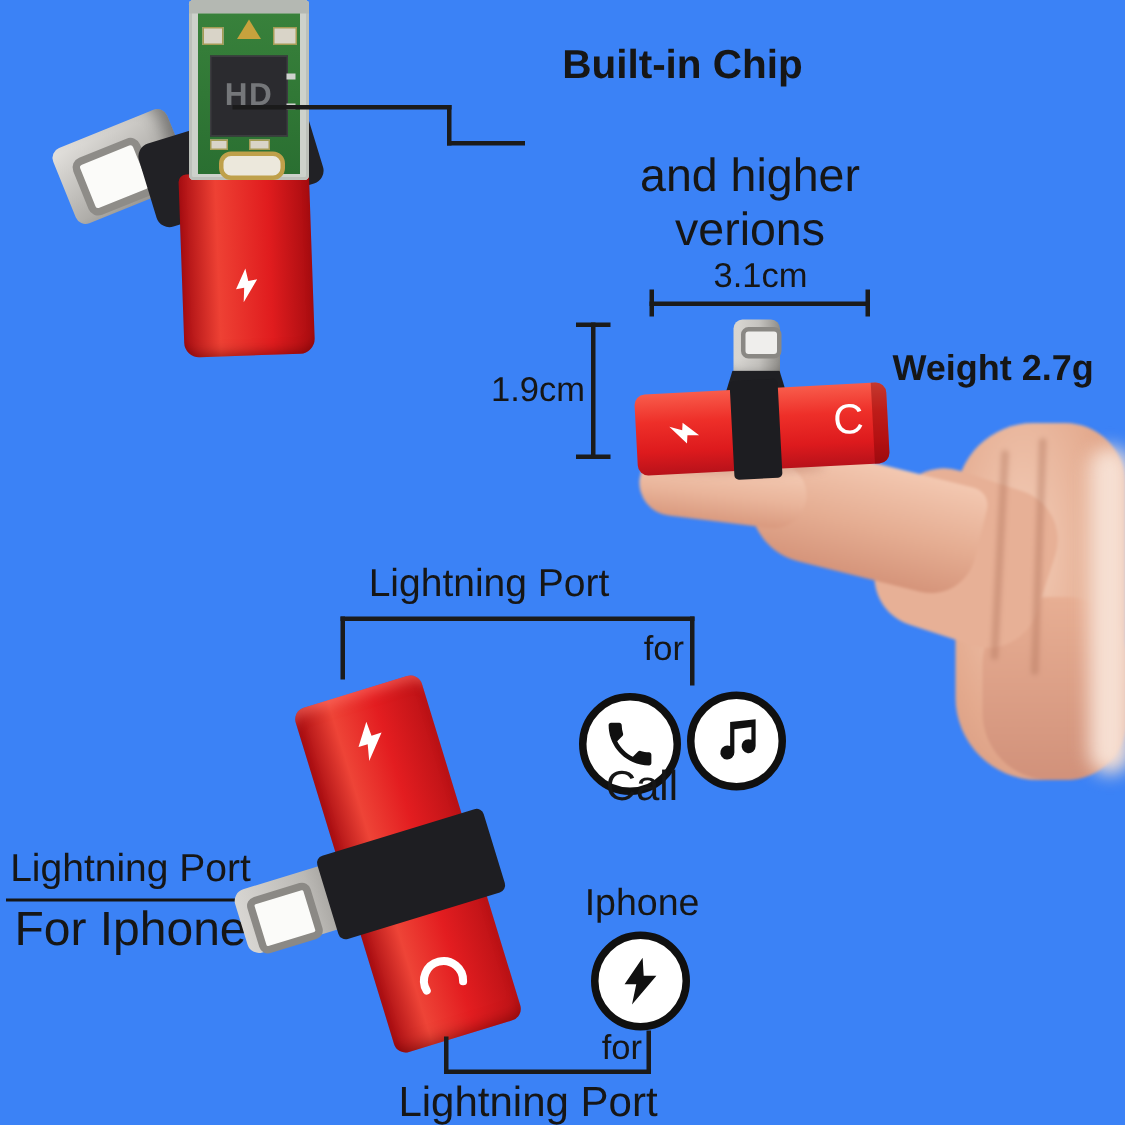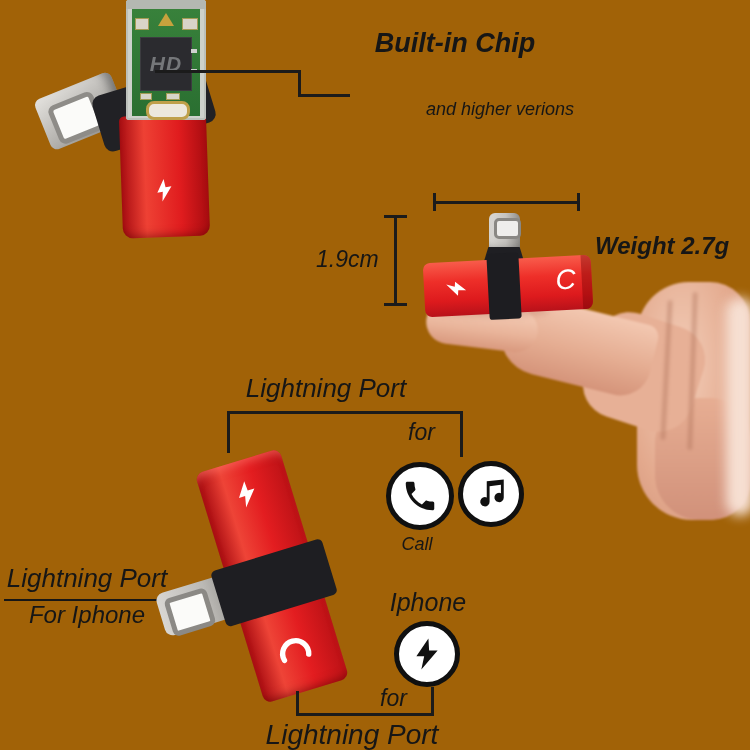--- a/index.html
+++ b/index.html
@@ -1,22 +1,22 @@
 <!DOCTYPE html>
 <html><head>
 <meta charset="utf-8">
 <style>
   html,body{margin:0;padding:0;background:#fff;}
-  .stage{position:relative;width:750px;height:750px;background:#a16207;overflow:hidden;
-         font-family:"Liberation Sans",sans-serif;color:#161616;font-style:italic;}
+  .stage{position:relative;width:750px;height:750px;background:#3b82f6;overflow:hidden;
+         font-family:"Liberation Sans",sans-serif;color:#161616;}
   .abs{position:absolute;}
   .line{position:absolute;background:#1b1b1b;}
   .txt{position:absolute;color:#161616;line-height:1.15;}
   .ctr{text-align:center;}
-  .rt{text-align:left;}
+  .rt{text-align:right;}
   .bold{font-weight:bold;}
 
   
   .tl-plug{left:40px;top:84px;width:82px;height:54px;transform:rotate(-22deg);
     background:linear-gradient(160deg,#e5e3df,#b6b4b0 55%,#908e8a);border-radius:7px;
     box-shadow:inset -14px 0 10px -8px rgba(40,40,40,.45);}
   .tl-plug-hole{left:10px;top:11px;width:38px;height:31px;background:#fbfbf9;
     border:5px solid #8e8c88;border-radius:7px;}
   .tl-junction{left:96px;top:80px;width:116px;height:58px;transform:rotate(-17deg);
     background:#212125;border-radius:9px;}
@@ -117,22 +117,23 @@
       <div class="abs pcb-comp" style="left:34px;top:84px;width:12px;height:5px;"></div>
       <div class="abs pcb-oval"></div>
     </div>
   </div>
 
   <div class="line" style="left:155px;top:70px;width:146px;height:3px;"></div>
   <div class="line" style="left:298px;top:70px;width:3px;height:27px;"></div>
   <div class="line" style="left:298px;top:94px;width:52px;height:3px;"></div>
 
   <div class="txt ctr bold" style="left:360px;top:28px;width:190px;font-size:27px;">Built-in Chip</div>
-  <div class="txt ctr" style="left:380px;top:99px;width:240px;font-size:18px;">and higher verions</div>
-
+  <div class="txt ctr" style="left:380px;top:99px;width:240px;font-size:31px;">and higher verions</div>
+
+  <div class="txt ctr" style="left:433px;top:170px;width:148px;font-size:23px;">3.1cm</div>
   <div class="line" style="left:433px;top:201px;width:147px;height:3px;"></div>
   <div class="line" style="left:433px;top:193px;width:3px;height:18px;"></div>
   <div class="line" style="left:577px;top:193px;width:3px;height:18px;"></div>
 
   <div class="txt rt" style="left:316px;top:246px;width:74px;font-size:23px;">1.9cm</div>
   <div class="line" style="left:394px;top:215px;width:3px;height:91px;"></div>
   <div class="line" style="left:384px;top:215px;width:23px;height:3px;"></div>
   <div class="line" style="left:384px;top:303px;width:23px;height:3px;"></div>
 
   <div class="txt bold" style="left:584px;top:232px;width:145px;font-size:24px;margin-left:11px;">Weight 2.7g</div>
@@ -173,24 +174,24 @@
   <div class="abs icon-circle" style="left:386px;top:462px;width:58px;height:58px;">
     <svg width="38" height="38" viewBox="0 0 24 24">
       <path fill="#101010" d="M6.62 10.79c1.44 2.83 3.76 5.14 6.59 6.59l2.2-2.21c.27-.27.67-.36 1.02-.24 1.12.37 2.33.57 3.57.57.55 0 1 .45 1 1V20c0 .55-.45 1-1 1-9.39 0-17-7.61-17-17 0-.55.45-1 1-1h3.5c.55 0 1 .45 1 1 0 1.25.2 2.45.57 3.57.11.35.03.74-.25 1.02l-2.2 2.2z"></path>
     </svg>
   </div>
   <div class="abs icon-circle" style="left:458px;top:461px;width:56px;height:56px;">
     <svg width="34" height="34" viewBox="0 0 24 24">
       <path fill="#101010" d="M9 3 L21 1.8 V14.4 A3.3 3.3 0 1 1 19 11.4 V5.4 L11 6.5 V17.4 A3.3 3.3 0 1 1 9 14.4 Z"></path>
     </svg>
   </div>
-  <div class="txt ctr" style="left:382px;top:534px;width:70px;font-size:18px;">Call</div>
+  <div class="txt ctr" style="left:382px;top:508px;width:70px;font-size:28px;text-align:right;">Call</div>
 
   <div class="txt ctr" style="left:4px;top:564px;width:166px;font-size:26px;border-bottom:2px solid #161616;padding-bottom:5px;">Lightning Port</div>
-  <div class="txt ctr" style="left:4px;top:601px;width:166px;font-size:24px;">For Iphone</div>
+  <div class="txt ctr" style="left:4px;top:601px;width:166px;font-size:32px;">For Iphone</div>
 
   <div class="abs bot-group">
     <div class="abs bot-plug">
       <div class="abs bot-plug-hole"></div>
     </div>
     <div class="abs bot-body">
       <svg class="abs bot-bolt" viewBox="0 0 24 24">
         <path d="M13 1 L4.5 13.5 H10 L8 23 L19.5 9.5 H13.5 Z" fill="#ffffff"></path>
       </svg>
       <svg class="abs bot-arc" viewBox="0 0 32 32">

